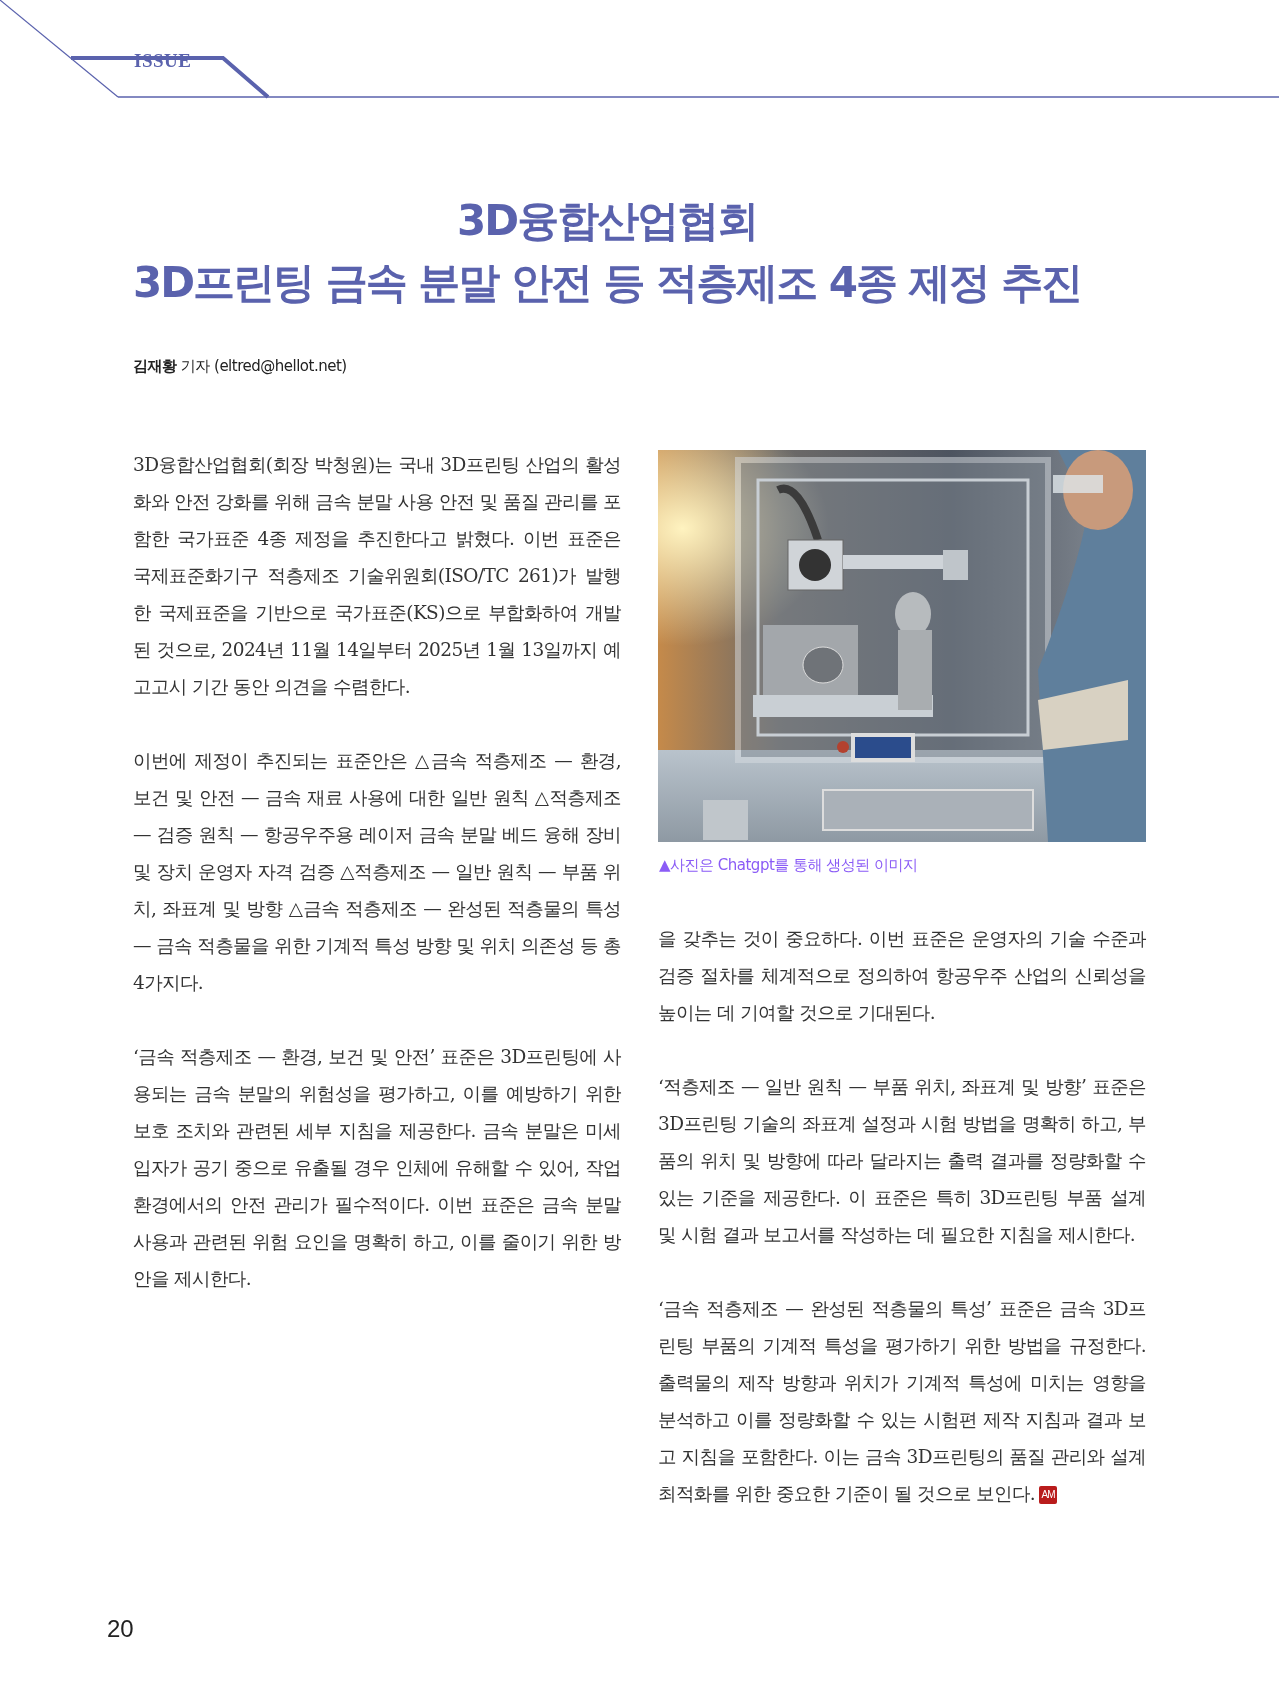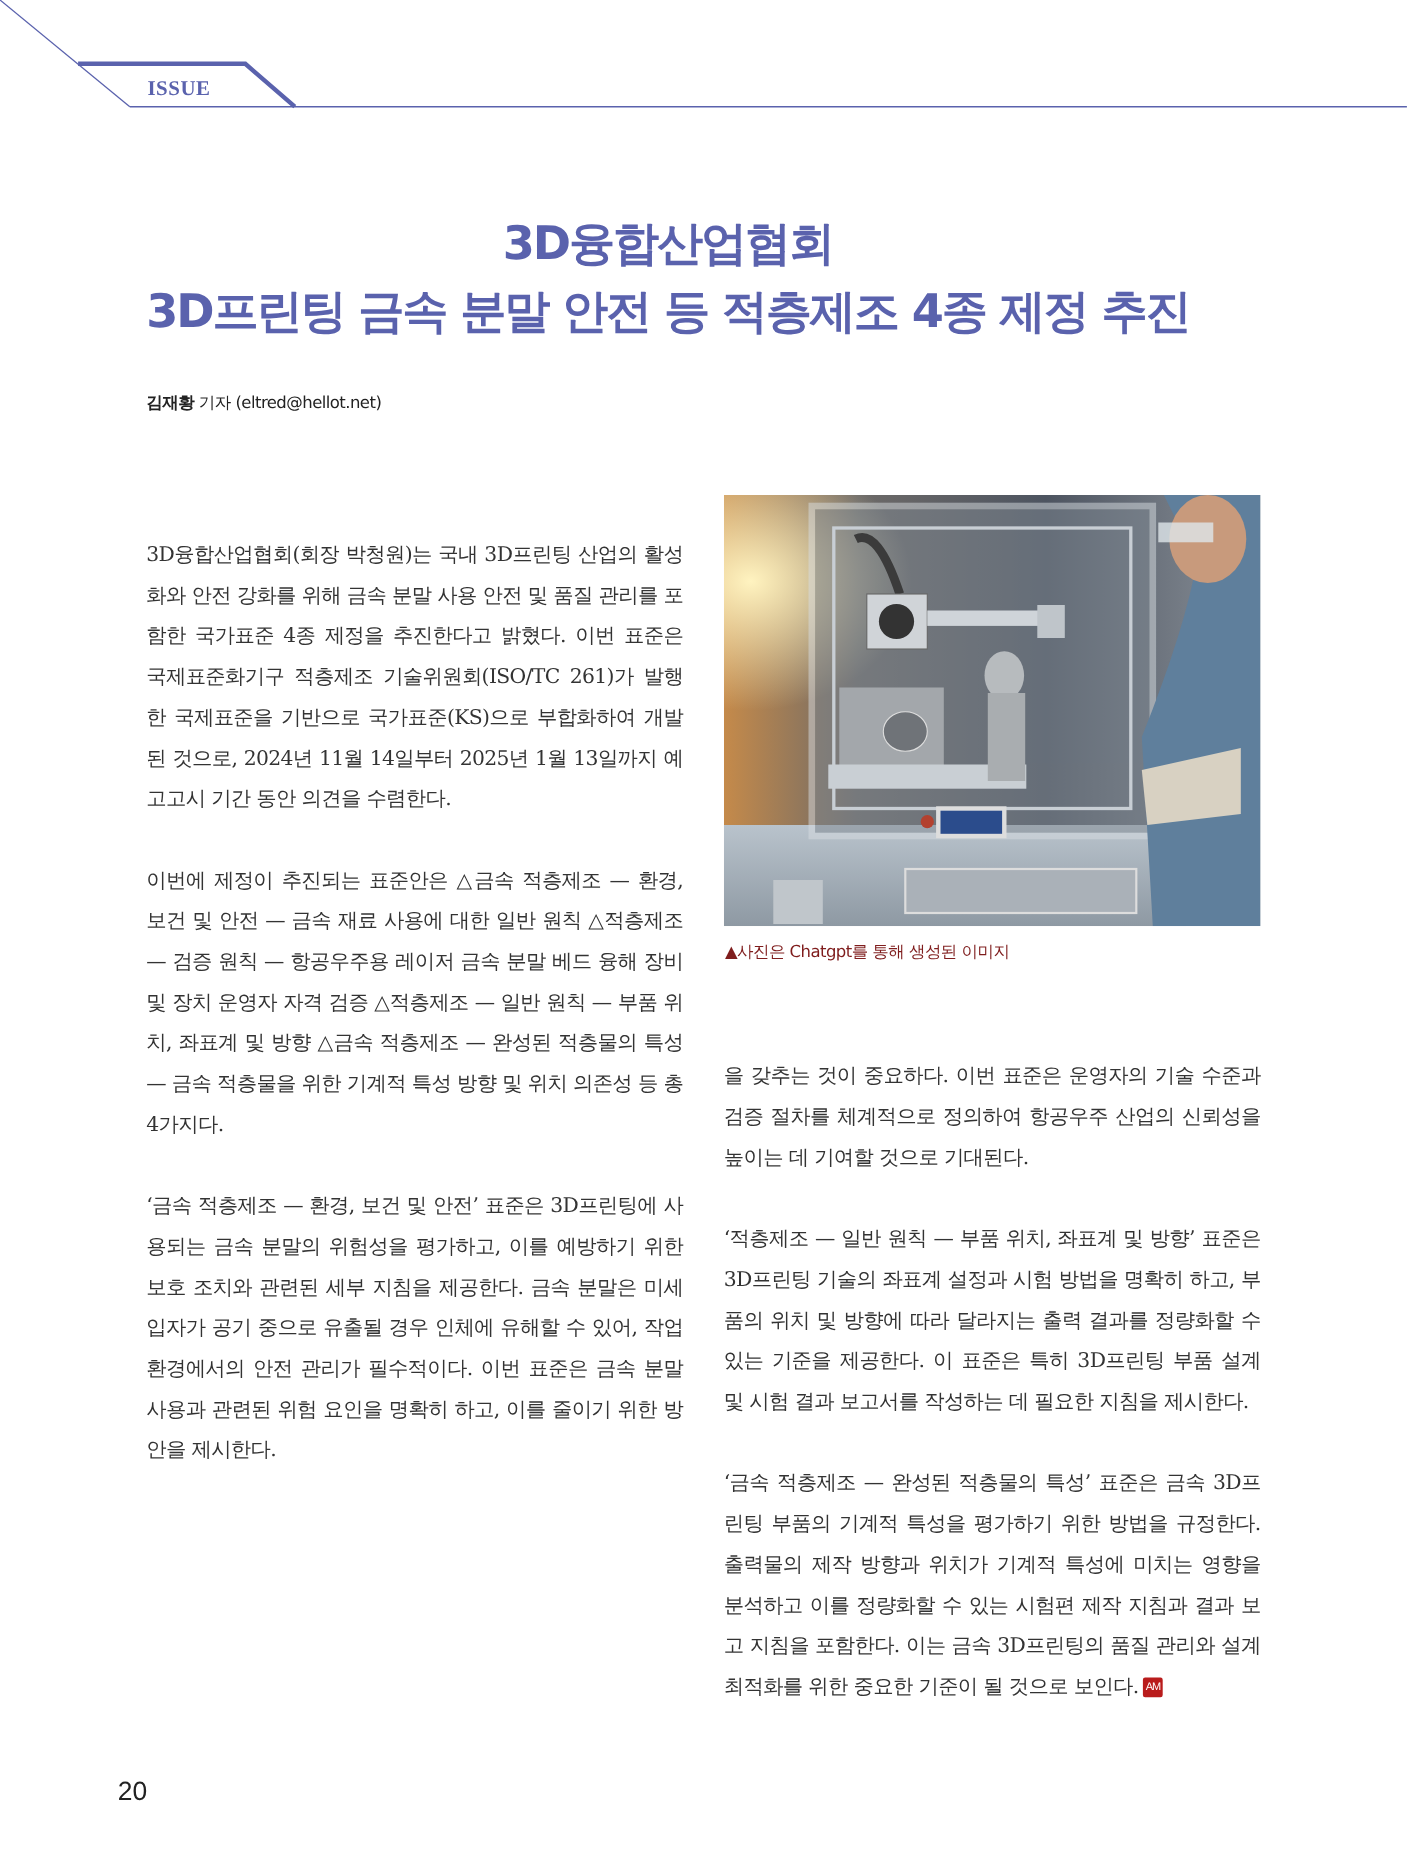--- a/index.html
+++ b/index.html
@@ -1,28 +1,28 @@
 <!DOCTYPE html>
 <html><head>
 <meta charset="utf-8">
 <style>
   html, body { margin:0; padding:0; background:#ffffff; }
   body { width:1279px; height:1704px; position:relative; overflow:hidden; font-family:"DejaVu Sans", sans-serif; color:#333; }
   .header-svg { position:absolute; left:0; top:0; }
-  .issue-label { position:absolute; left:134px; top:70px; font-family:"Liberation Serif", serif; font-weight:bold; font-size:19px; color:#5a62ad; letter-spacing:0.5px; }
+  .issue-label { position:absolute; left:134px; top:50px; font-family:"Liberation Serif", serif; font-weight:bold; font-size:19px; color:#5a62ad; letter-spacing:0.5px; }
   .title { position:absolute; left:133px; top:190px; margin:0; font-family:"DejaVu Sans", sans-serif; font-weight:bold; font-size:42px; line-height:62px; color:#5a62ad; letter-spacing:-2px; }
   .title span { display:block;text-align:center; }
   .byline { position:absolute; left:133px; top:357px; font-size:15px; color:#222; letter-spacing:-0.5px; }
   .byline b { font-weight:bold; }
-  .col { position:absolute; font-family:"DejaVu Serif", serif; font-size:18.5px; line-height:37px; color:#333; letter-spacing:-0.6px; text-align:justify;margin-top:40px; }
+  .col { position:absolute; font-family:"DejaVu Serif", serif; font-size:18.5px; line-height:37px; color:#333; letter-spacing:-0.6px; text-align:justify; }
   .col p { margin:0 0 37px 0; }
   .col-left { left:133px; top:446px; width:488px; }
   .col-right { left:658px; top:920px; width:488px; }
   .photo { position:absolute; left:658px; top:450px; width:488px; height:392px; overflow:hidden; }
-  .caption { position:absolute; left:659px; top:856px; font-size:15px; color:#7f1d1d; letter-spacing:-0.5px; }
+  .caption { position:absolute; left:659px; top:856px; font-size:15px; color:#8b5cf6; letter-spacing:-0.5px; }
   .am-badge { display:inline-block; width:18px; height:18px; background:#b91c1c; color:#fff; font-family:"Liberation Sans", sans-serif; font-size:10px; line-height:18px; text-align:center; vertical-align:middle; border-radius:2px; margin-left:4px; letter-spacing:-1px; }
   .page-num { position:absolute; left:107px; top:1615px; font-family:"Liberation Sans", sans-serif; font-size:24px; color:#222; }
 </style>
 </head>
 <body>
 
 <svg class="header-svg" width="1279" height="100" viewBox="0 0 1279 100">
   <line x1="0" y1="0" x2="118" y2="97" stroke="#5a62ad" stroke-width="1.2"></line>
   <polyline points="71,58 223,58 268,97" fill="none" stroke="#5a62ad" stroke-width="4"></polyline>
   <line x1="118" y1="97" x2="1279" y2="97" stroke="#5a62ad" stroke-width="1.5"></line>

